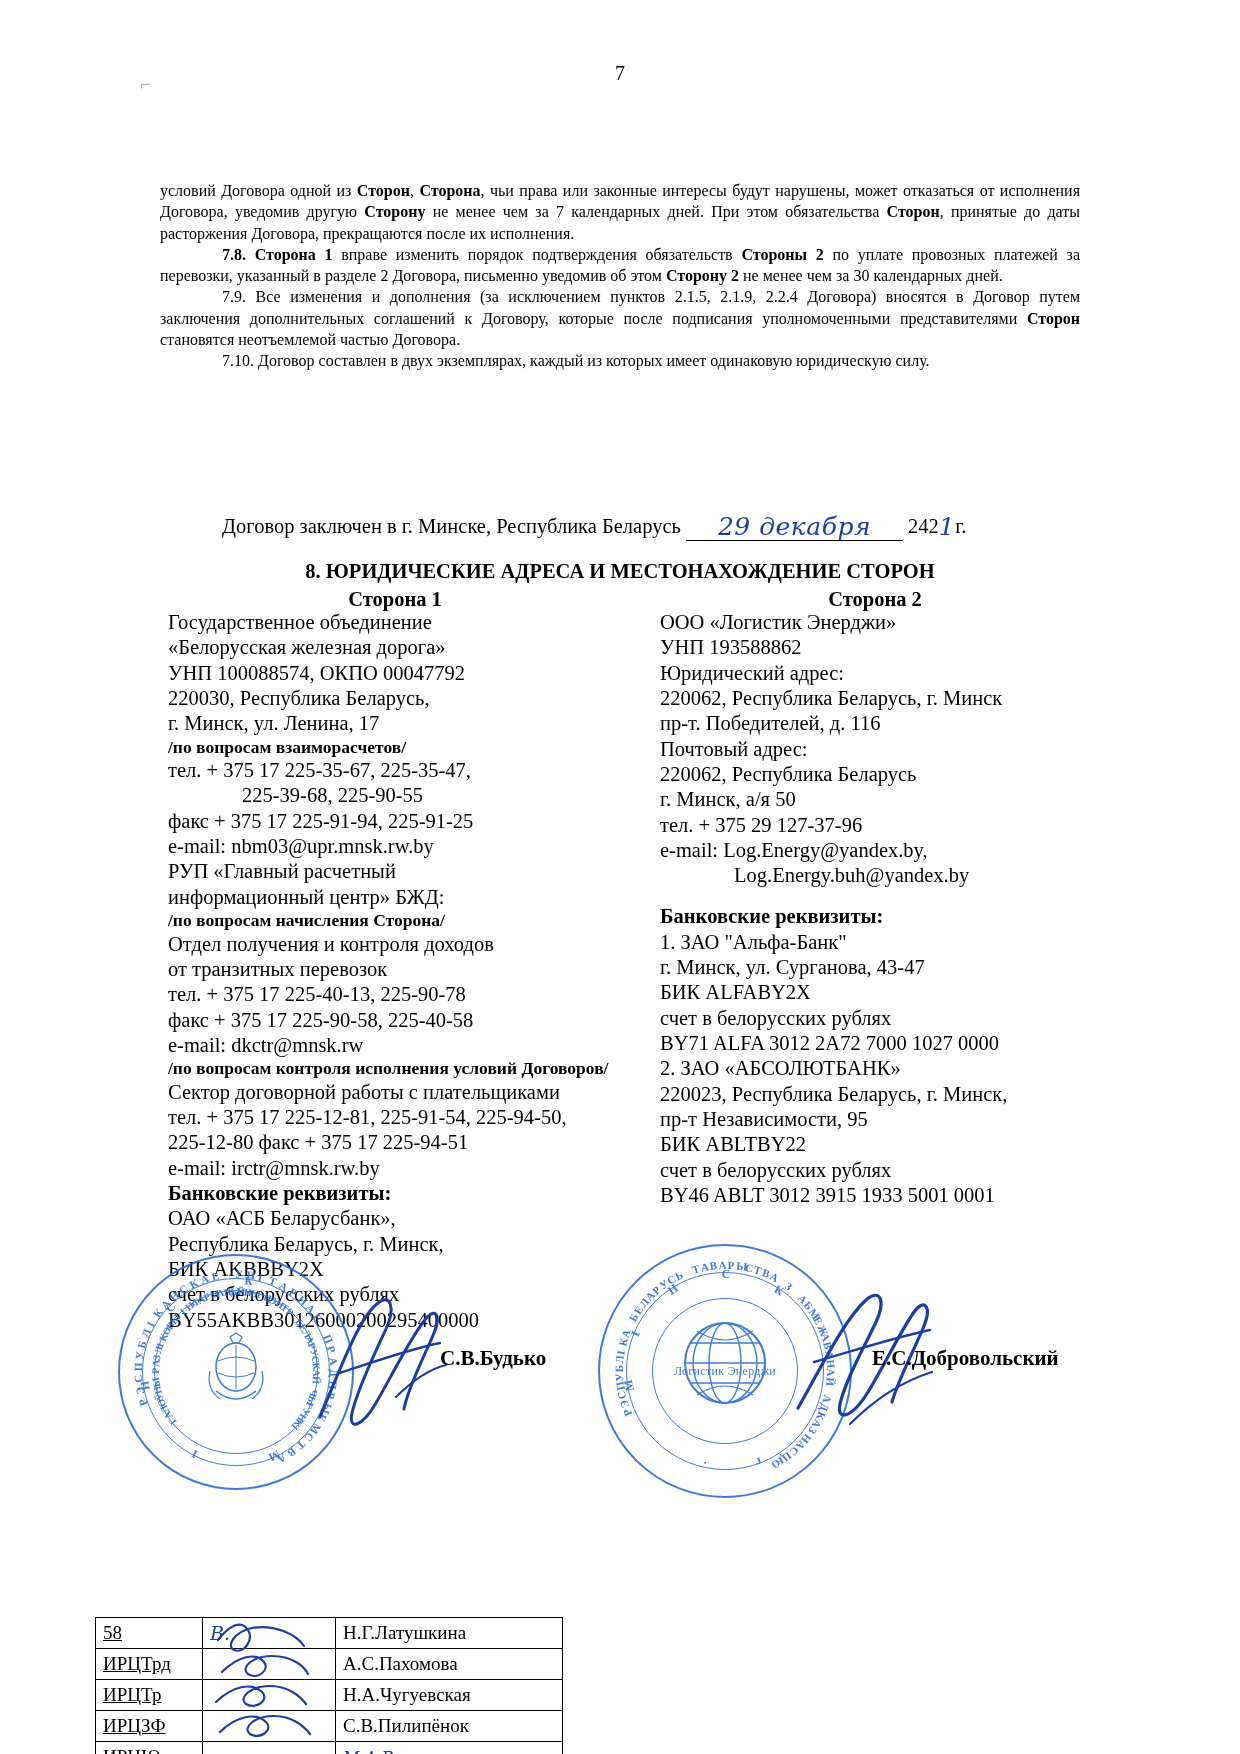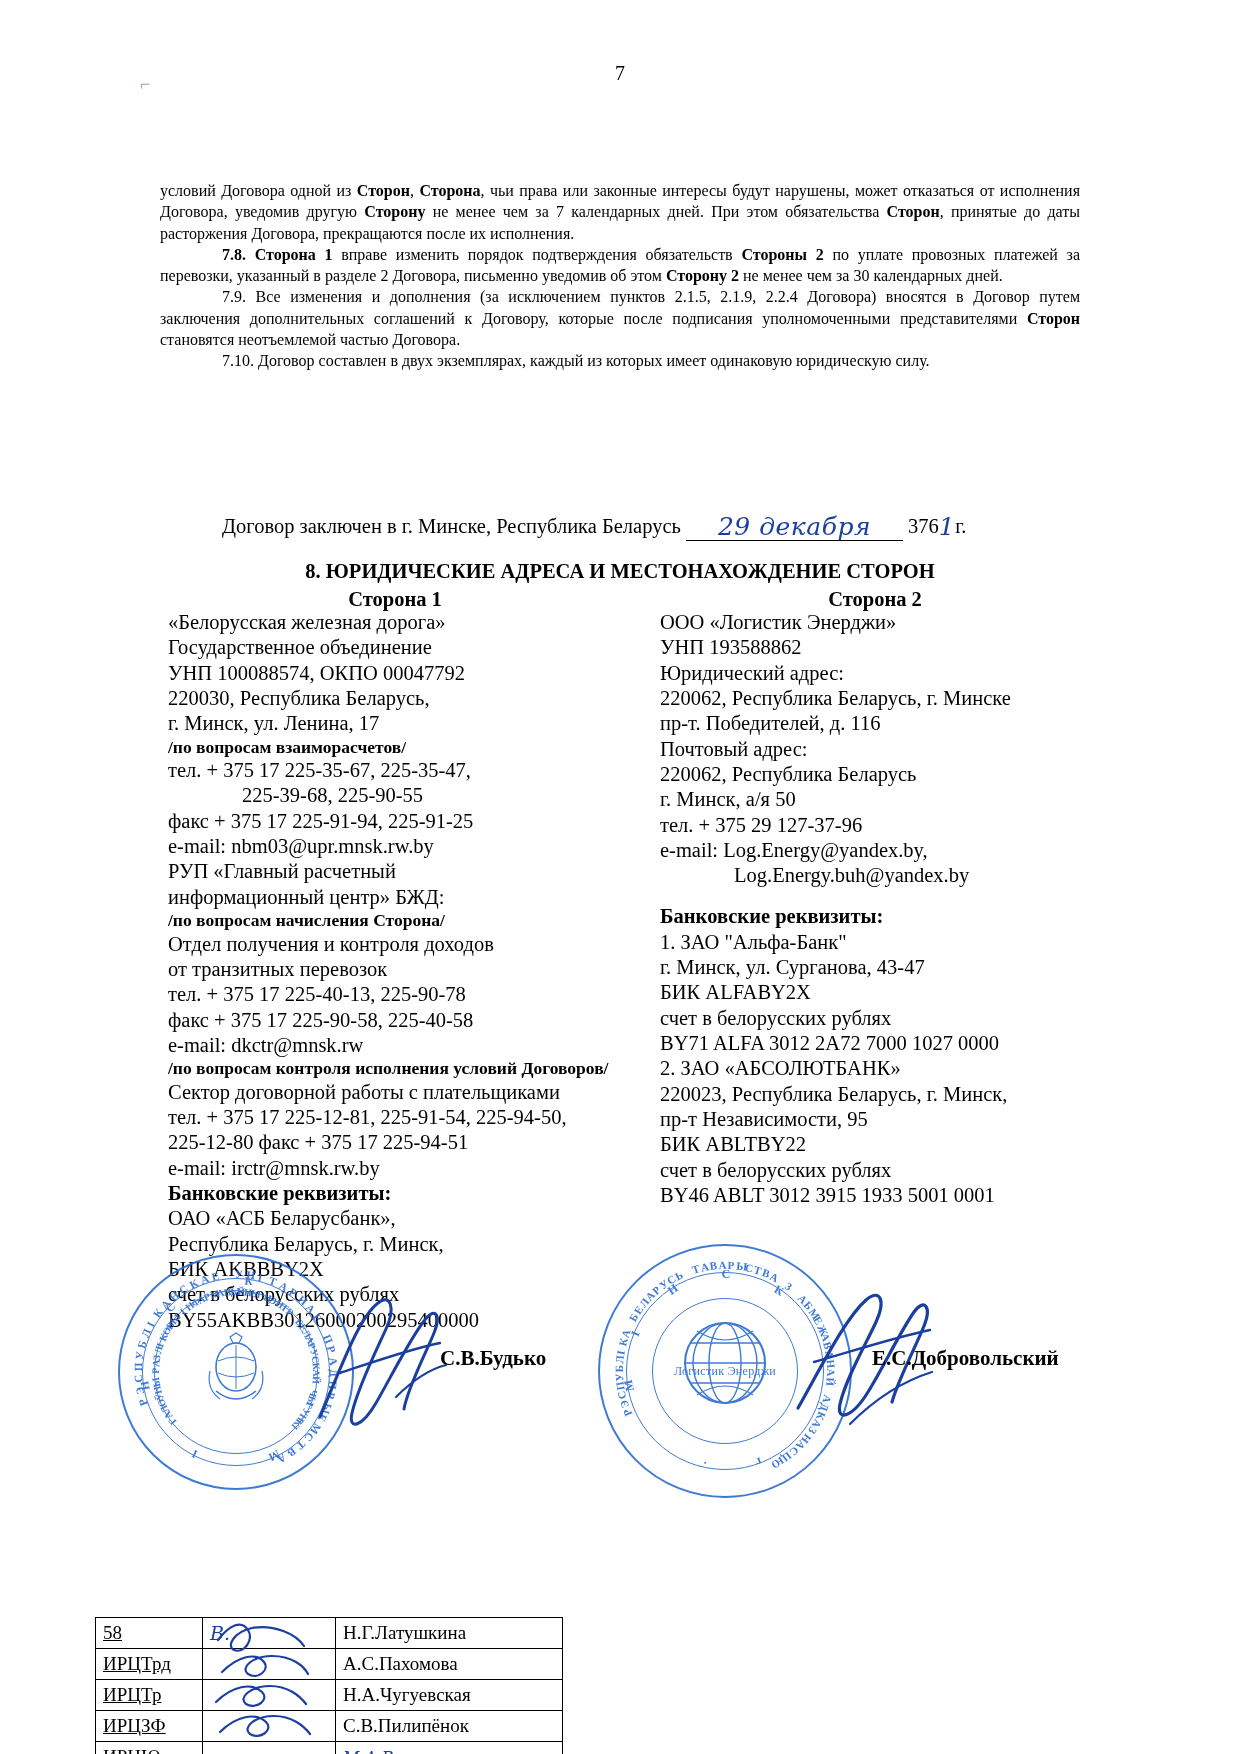--- a/index.html
+++ b/index.html
@@ -240,30 +240,30 @@
   <div class="body-text">
     <p>условий Договора одной из <span class="b">Сторон</span>, <span class="b">Сторона</span>, чьи права или законные интересы будут нарушены, может отказаться от исполнения Договора, уведомив другую <span class="b">Сторону</span> не менее чем за 7 календарных дней. При этом обязательства <span class="b">Сторон</span>, принятые до даты расторжения Договора, прекращаются после их исполнения.</p>
     <p class="indent"><span class="b">7.8. Сторона 1</span> вправе изменить порядок подтверждения обязательств <span class="b">Стороны 2</span> по уплате провозных платежей за перевозки, указанный в разделе 2 Договора, письменно уведомив об этом <span class="b">Сторону 2</span> не менее чем за 30 календарных дней.</p>
     <p class="indent">7.9. Все изменения и дополнения (за исключением пунктов 2.1.5, 2.1.9, 2.2.4 Договора) вносятся в Договор путем заключения дополнительных соглашений к Договору, которые после подписания уполномоченными представителями <span class="b">Сторон</span> становятся неотъемлемой частью Договора.</p>
     <p class="indent">7.10. Договор составлен в двух экземплярах, каждый из которых имеет одинаковую юридическую силу.</p>
   </div>
 
   <div class="contract-line">
     <span class="lead">Договор заключен в г. Минске, Республика Беларусь</span>
     <span class="underline-slot handwrite">29 декабря</span>
-    <span>376</span><span class="handwrite">1</span><span>г.</span>
+    <span>242</span><span class="handwrite">1</span><span>г.</span>
   </div>
 
   <div class="section-title">8. ЮРИДИЧЕСКИЕ АДРЕСА И МЕСТОНАХОЖДЕНИЕ СТОРОН</div>
   <div class="party-head left">Сторона 1</div>
   <div class="party-head right">Сторона 2</div>
 
   <div class="col left">
+    <div>Государственное объединение</div>
     <div>«Белорусская железная дорога»</div>
-    <div>Государственное объединение</div>
     <div>УНП 100088574, ОКПО 00047792</div>
     <div>220030, Республика Беларусь,</div>
     <div>г. Минск, ул. Ленина, 17</div>
     <div class="small-bold">/по вопросам взаиморасчетов/</div>
     <div>тел. + 375 17 225-35-67, 225-35-47,</div>
     <div class="indent-sub">225-39-68, 225-90-55</div>
     <div>факс + 375 17 225-91-94, 225-91-25</div>
     <div>e-mail: nbm03@upr.mnsk.rw.by</div>
     <div>РУП «Главный расчетный</div>
     <div>информационный центр» БЖД:</div>
@@ -283,21 +283,21 @@
     <div>Республика Беларусь, г. Минск,</div>
     <div>БИК AKBBBY2X</div>
     <div>счет в белорусских рублях</div>
     <div>BY55AKBB30126000200295400000</div>
   </div>
 
   <div class="col right">
     <div>ООО «Логистик Энерджи»</div>
     <div>УНП 193588862</div>
     <div>Юридический адрес:</div>
-    <div>220062, Республика Беларусь, г. Минске</div>
+    <div>220062, Республика Беларусь, г. Минск</div>
     <div>пр-т. Победителей, д. 116</div>
     <div>Почтовый адрес:</div>
     <div>220062, Республика Беларусь</div>
     <div>г. Минск, а/я 50</div>
     <div>тел. + 375 29 127-37-96</div>
     <div>e-mail: Log.Energy@yandex.by,</div>
     <div class="indent-sub">Log.Energy.buh@yandex.by</div>
     <div class="spacer"></div>
     <div class="bold-line">Банковские реквизиты:</div>
     <div>1. ЗАО "Альфа-Банк"</div>

